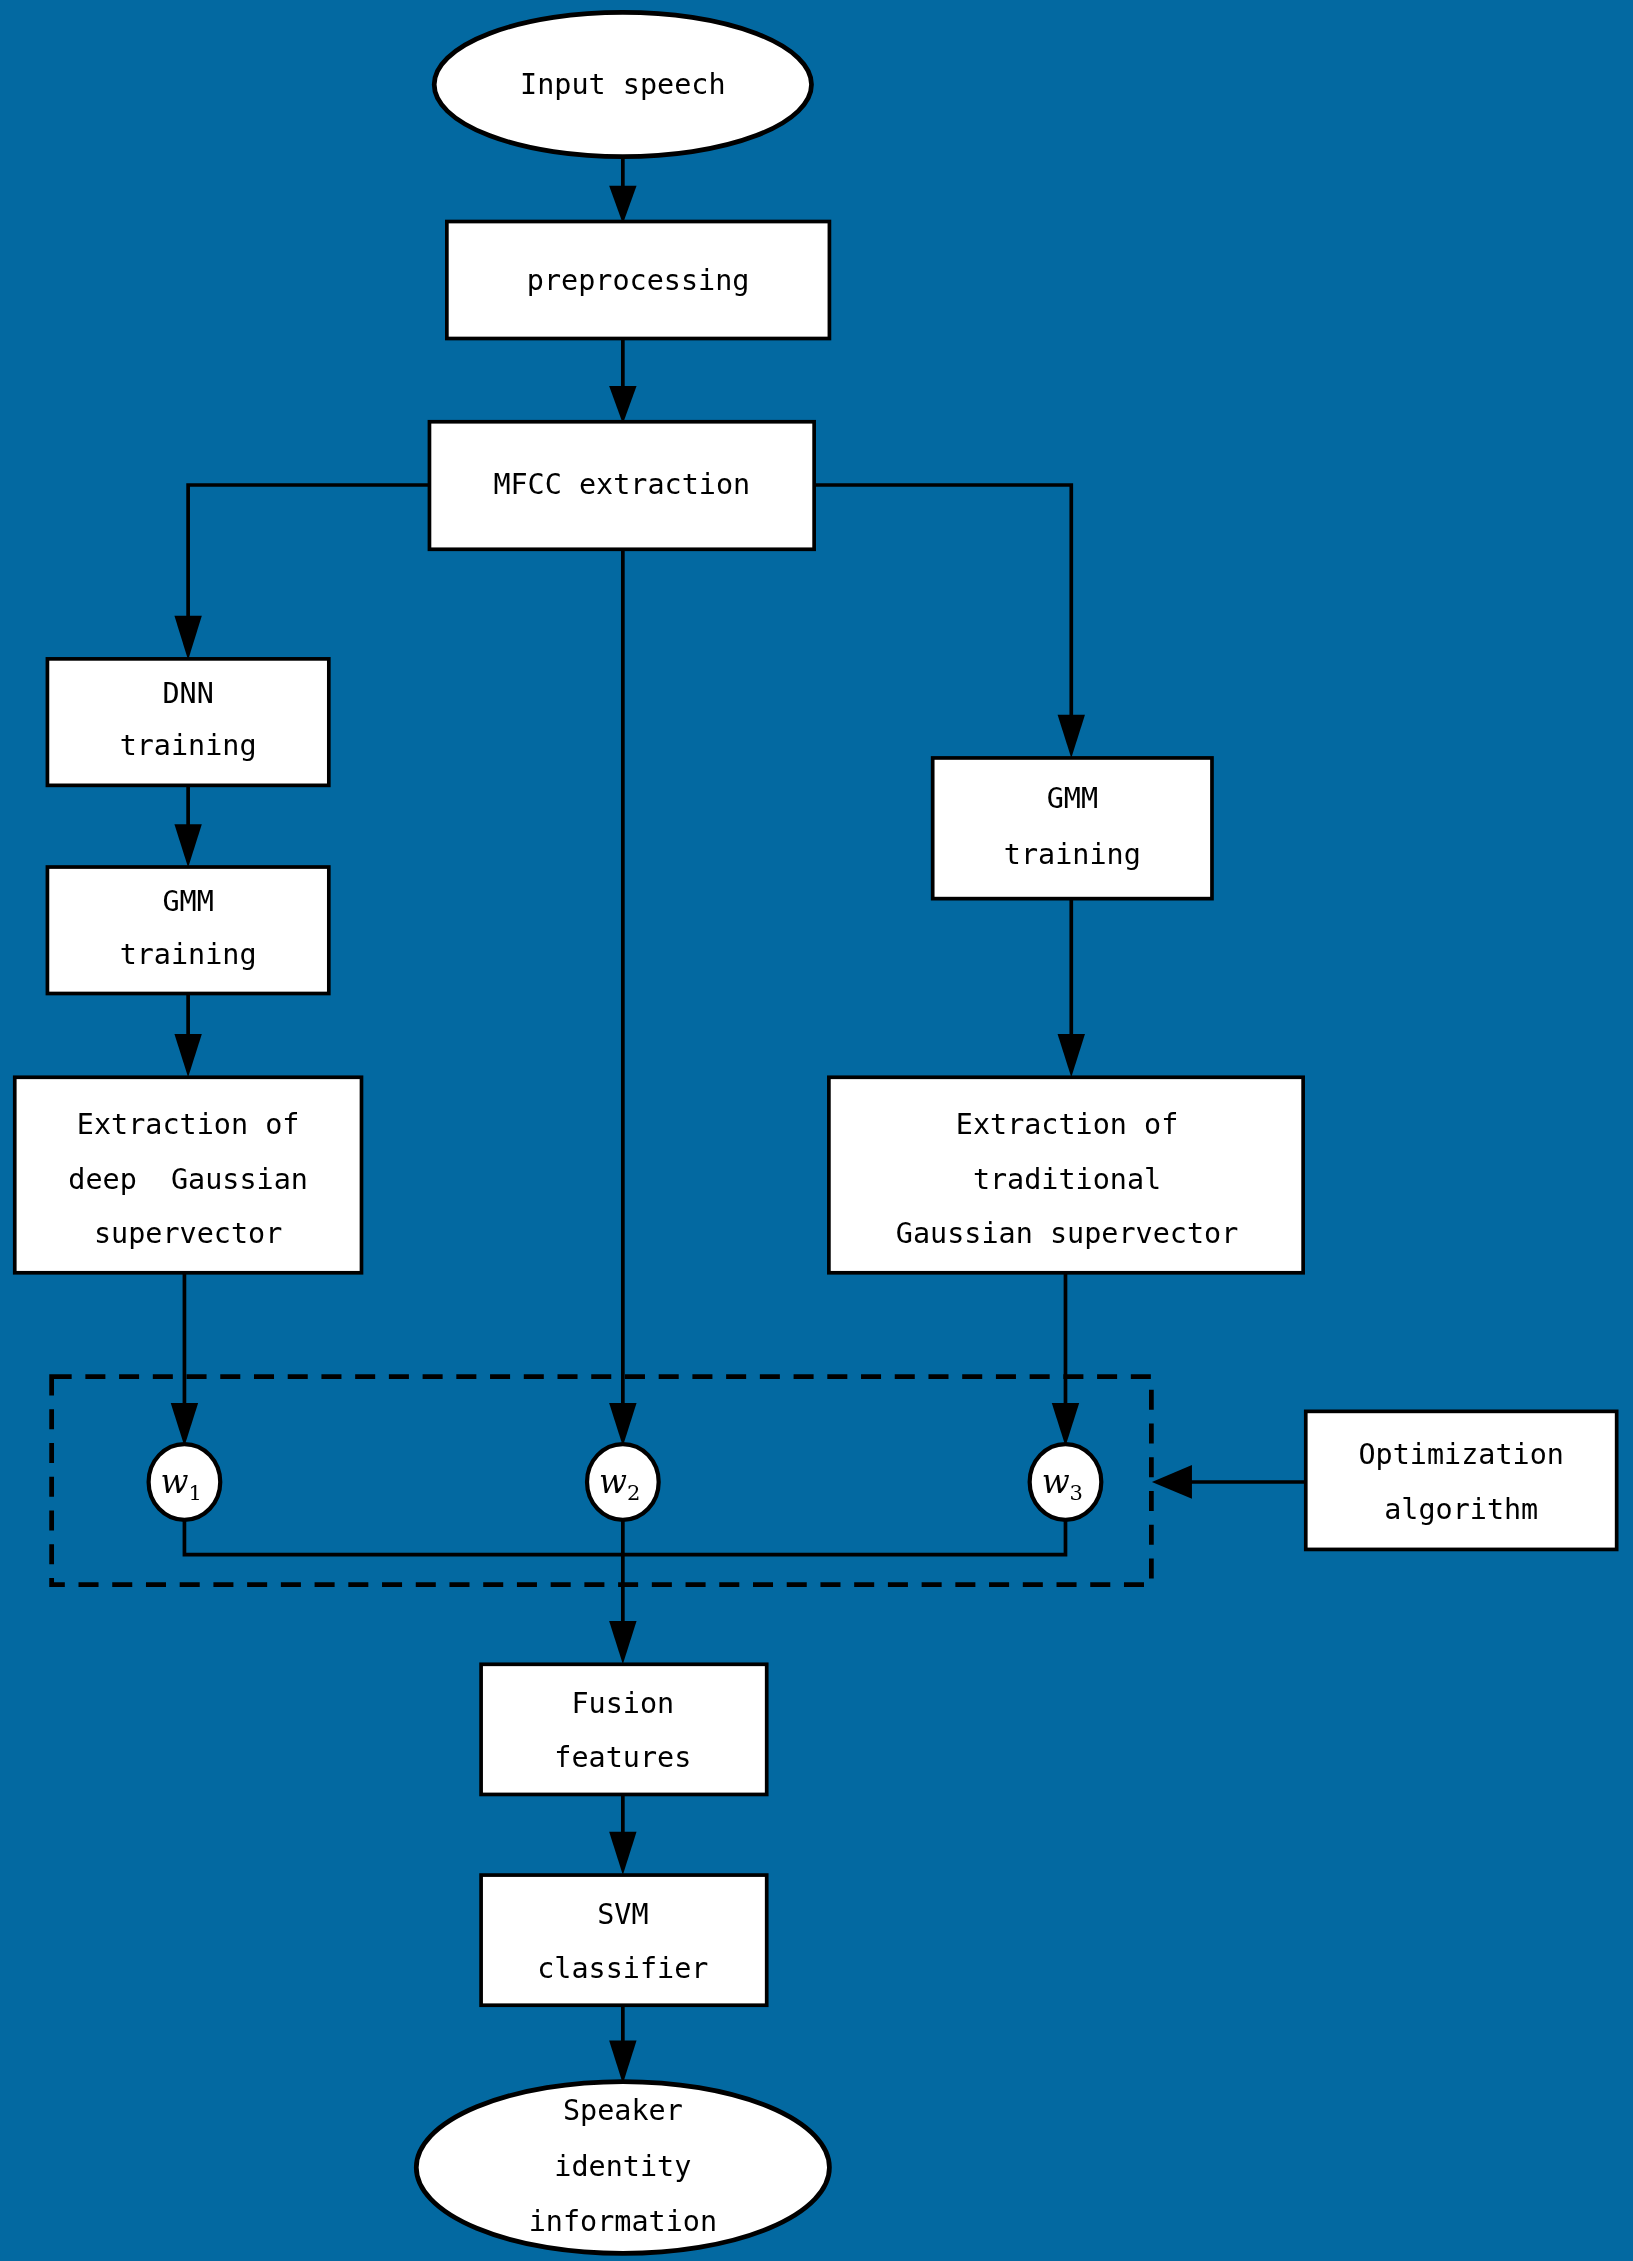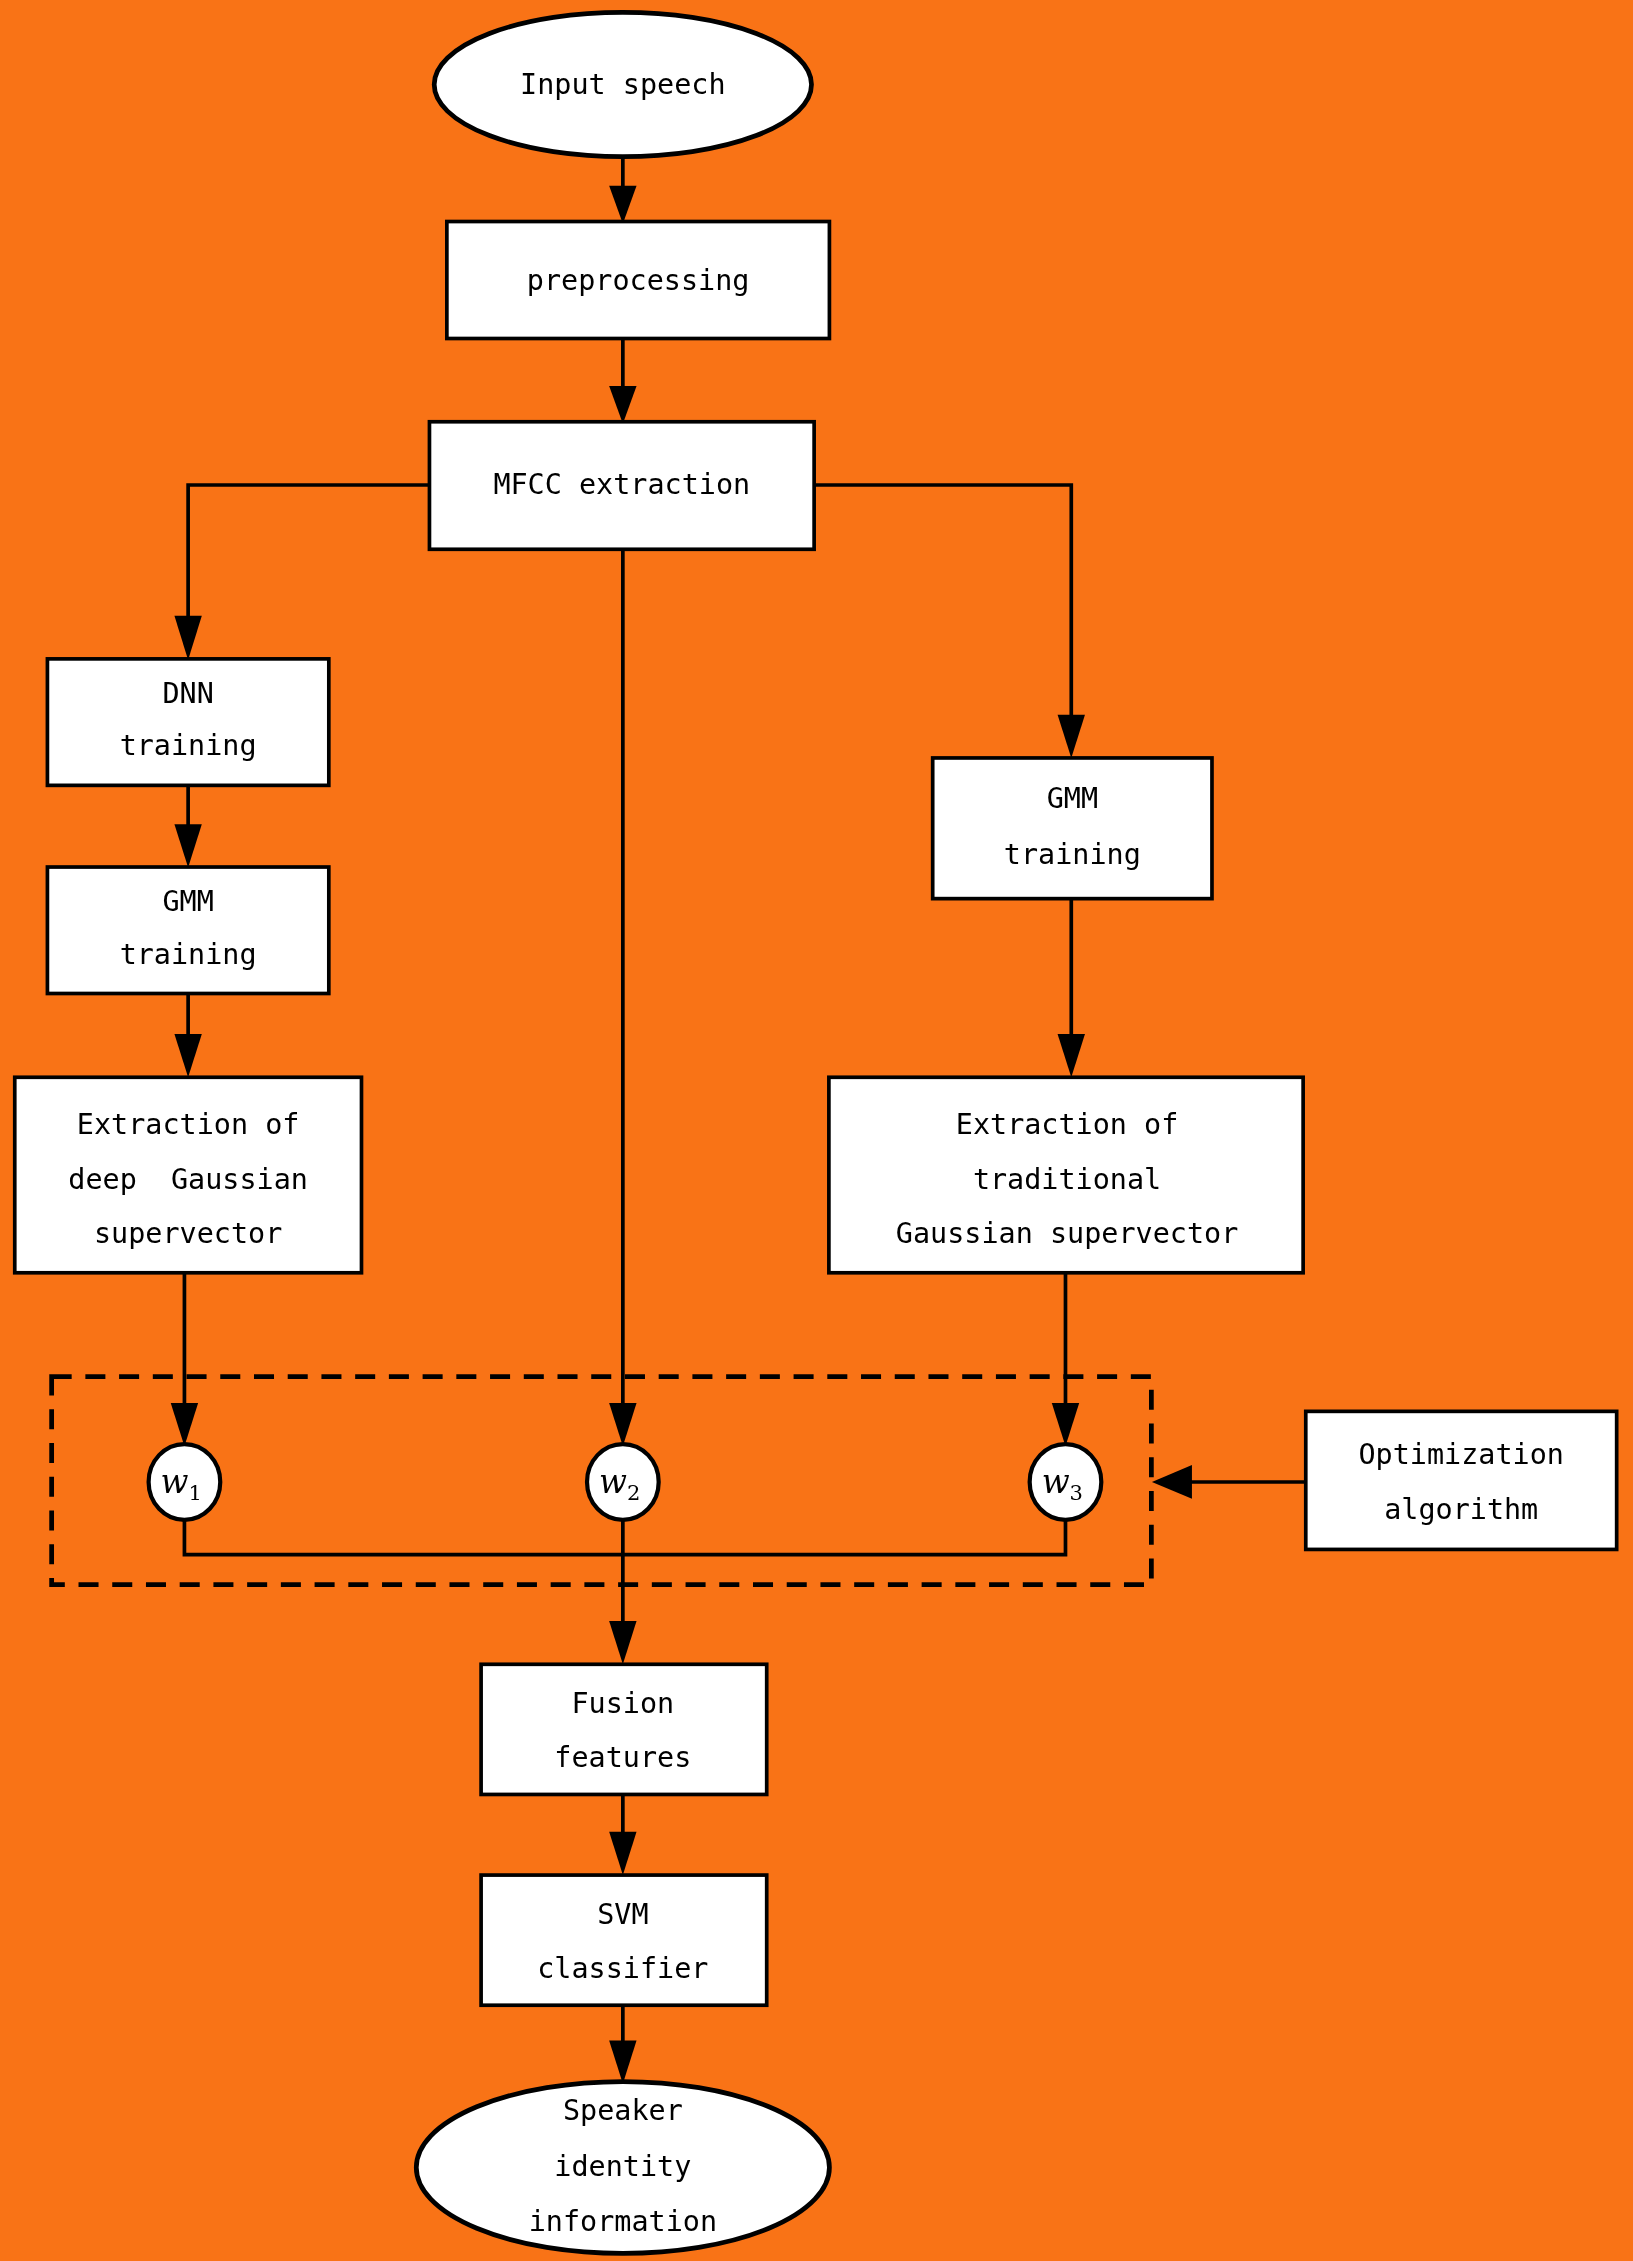--- a/index.html
+++ b/index.html
@@ -1,19 +1,19 @@
 <!DOCTYPE html>
 <html style="font-size:8.4px"><head>
 <meta charset="utf-8">
 <style>
   html,body{margin:0;padding:0;background:#ffffff;}
   #page{
     position:relative;
     width:1633px;height:2261px;
-    background:#f97316;
+    background:#0369a1;
     overflow:hidden;
     font-family:"DejaVu Sans Mono", monospace;
   }
   svg#flow{position:absolute;left:0;top:0;width:1633px;height:2261px;}
   .node-shape{fill:#ffffff;stroke:#000000;stroke-width:7;}
   .node-ellipse{fill:#ffffff;stroke:#000000;stroke-width:9;}
   .circle-shape{fill:#ffffff;stroke:#000000;stroke-width:8;}
   .dashed-region{fill:none;stroke:#000000;stroke-width:9;stroke-dasharray:38 26;}
   .edge{stroke:#000000;stroke-width:7;fill:none;}
   .arrowhead{fill:#000000;stroke:none;}

